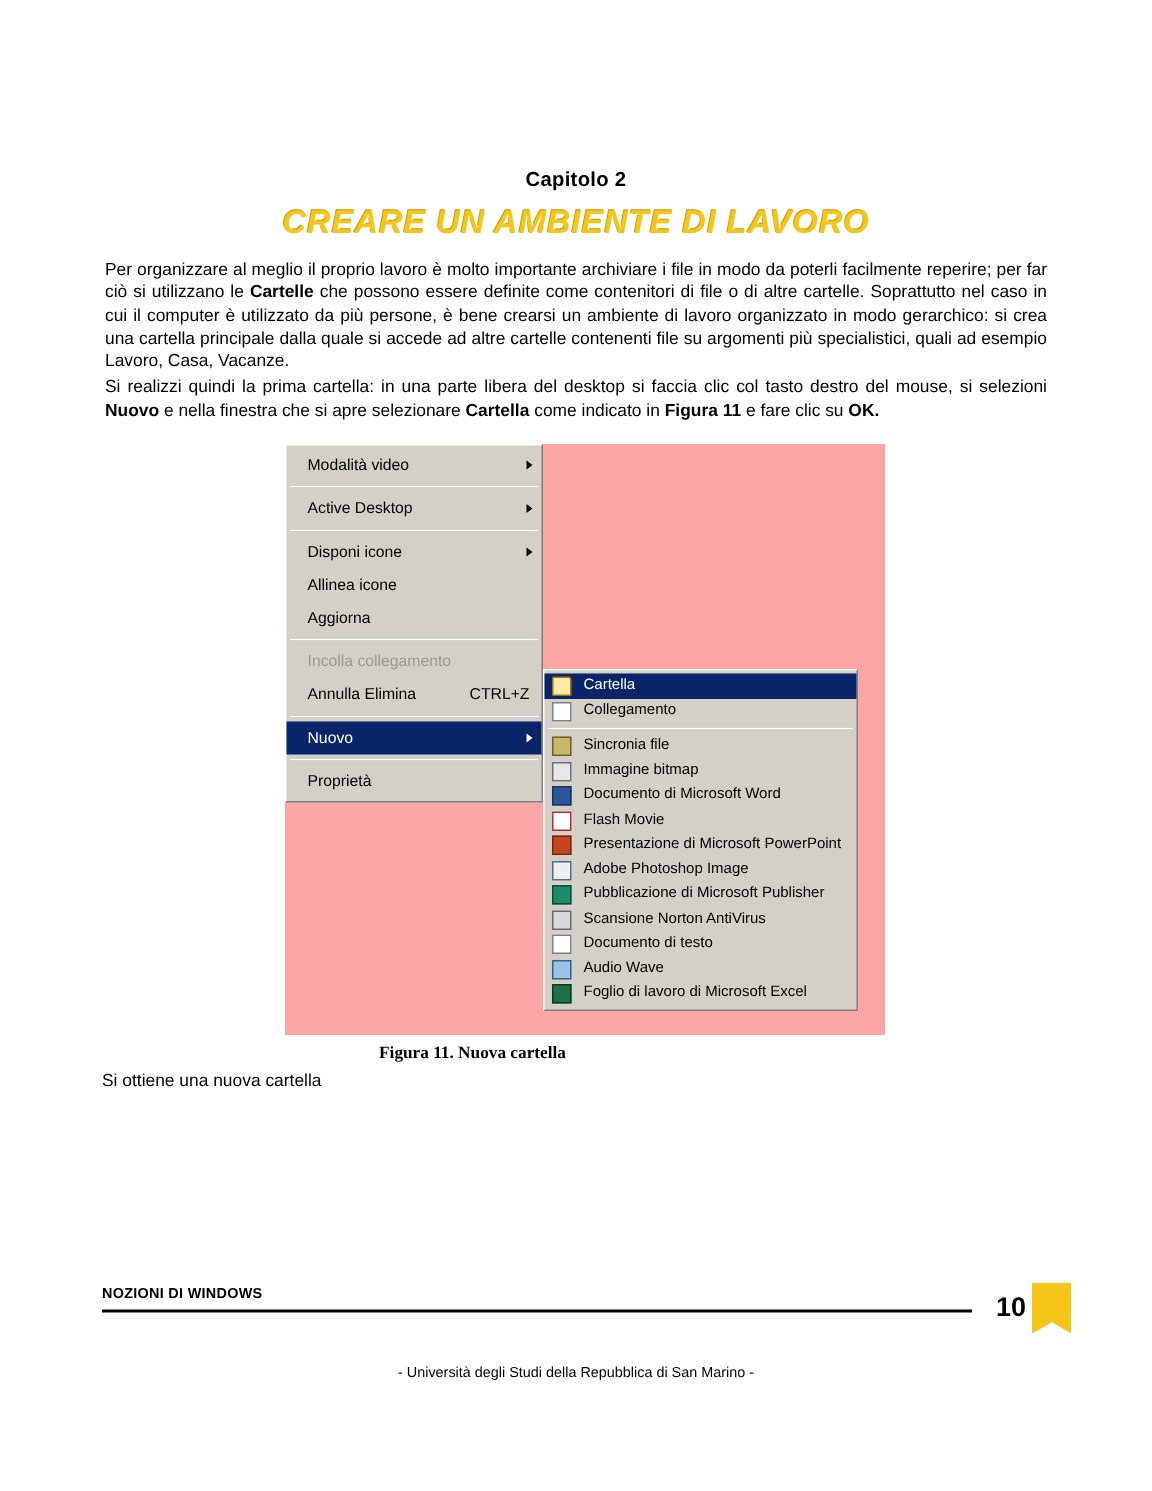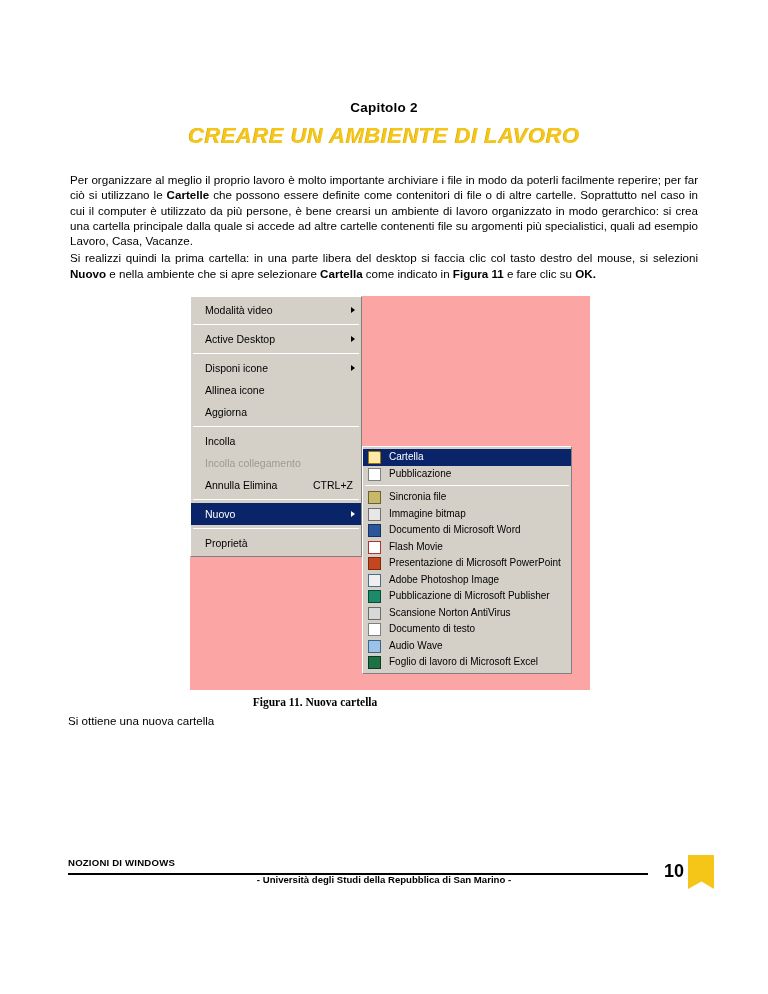--- a/index.html
+++ b/index.html
@@ -10,21 +10,21 @@
     background: #ffffff;
     font-family: "Liberation Sans", sans-serif;
     color: #000000;
     position: relative;
     overflow: hidden;
   }
   .page {
     position: absolute;
     left: 0; top: 0;
     width: 768px; height: 994px;
-    padding: 4px;
+    padding: 16px;
   }
   .chapter-label {
     text-align: center;
     font-size: 13.5px;
     font-weight: bold;
     margin-top: 96px;
     letter-spacing: 0.2px;
   }
   .chapter-title {
     text-align: center;
@@ -181,25 +181,25 @@
     position: absolute;
     left: 68px;
     top: 873px;
     width: 580px;
     height: 2px;
     background: #000000;
   }
   .footer-center {
     position: absolute;
     left: 0;
-    top: 874px;
+    top: 910px;
     width: 768px;
     text-align: center;
     font-size: 9.6px;
-    font-weight: bold;
+    font-weight: normal;
   }
   .page-num {
     position: absolute;
     left: 664px;
     top: 861px;
     font-size: 18px;
     font-weight: bold;
   }
   .corner-mark {
     position: absolute;
@@ -214,21 +214,21 @@
 </head>
 <body>
 
 <div class="page">
 
   <div class="chapter-label">Capitolo 2</div>
   <div class="chapter-title">CREARE UN AMBIENTE DI LAVORO</div>
 
   <div class="body-text">
     <p><span>Per organizzare al meglio il proprio lavoro è molto importante archiviare i file in modo da poterli facilmente reperire; per far ciò si utilizzano le </span><span class="bold">Cartelle</span><span> che possono essere definite come contenitori di file o di altre cartelle. Soprattutto nel caso in cui il computer è utilizzato da più persone, è bene crearsi un ambiente di lavoro organizzato in modo gerarchico: si crea una cartella principale dalla quale si accede ad altre cartelle contenenti file su argomenti più specialistici, quali ad esempio Lavoro, Casa, Vacanze.</span></p>
-    <p><span>Si realizzi quindi la prima cartella: in una parte libera del desktop si faccia clic col tasto destro del mouse, si selezioni </span><span class="bold">Nuovo</span><span> e nella ambiente che si apre selezionare </span><span class="bold">Cartella</span><span> come indicato in </span><span class="bold">Figura 11</span><span> e fare clic su </span><span class="bold">OK.</span></p>
+    <p><span>Si realizzi quindi la prima cartella: in una parte libera del desktop si faccia clic col tasto destro del mouse, si selezioni </span><span class="bold">Nuovo</span><span> e nella finestra che si apre selezionare </span><span class="bold">Cartella</span><span> come indicato in </span><span class="bold">Figura 11</span><span> e fare clic su </span><span class="bold">OK.</span></p>
   </div>
 
   <div class="shot">
 
     <div class="ctx-menu">
       <div class="mi">
         <span>Modalità video</span>
         <span class="arrow"></span>
       </div>
       <div class="sep"></div>
@@ -241,23 +241,20 @@
         <span>Disponi icone</span>
         <span class="arrow"></span>
       </div>
       <div class="mi">
         <span>Allinea icone</span>
       </div>
       <div class="mi">
         <span>Aggiorna</span>
       </div>
       <div class="sep"></div>
-      <div class="mi">
-        <span>Incolla</span>
-      </div>
       <div class="mi disabled">
         <span>Incolla collegamento</span>
       </div>
       <div class="mi">
         <span>Annulla Elimina</span>
         <span class="accel">CTRL+Z</span>
       </div>
       <div class="sep"></div>
       <div class="mi selected">
         <span>Nuovo</span>
@@ -269,21 +266,21 @@
       </div>
     </div>
 
     <div class="submenu">
       <div class="smi selected">
         <span class="ico ico-folder sel"></span>
         <span>Cartella</span>
       </div>
       <div class="smi">
         <span class="ico ico-link"></span>
-        <span>Pubblicazione</span>
+        <span>Collegamento</span>
       </div>
       <div class="sep"></div>
       <div class="smi">
         <span class="ico ico-sync"></span>
         <span>Sincronia file</span>
       </div>
       <div class="smi">
         <span class="ico ico-bmp"></span>
         <span>Immagine bitmap</span>
       </div>

